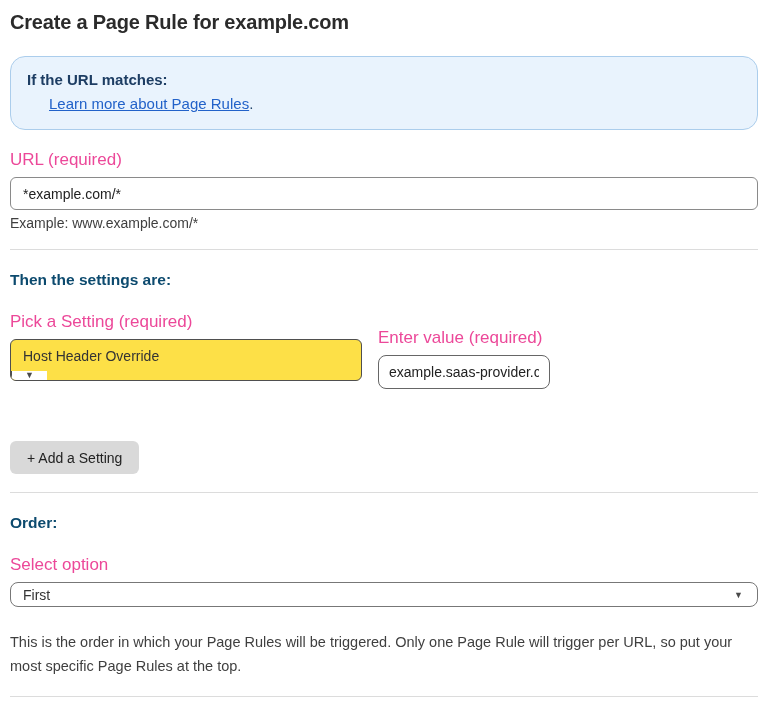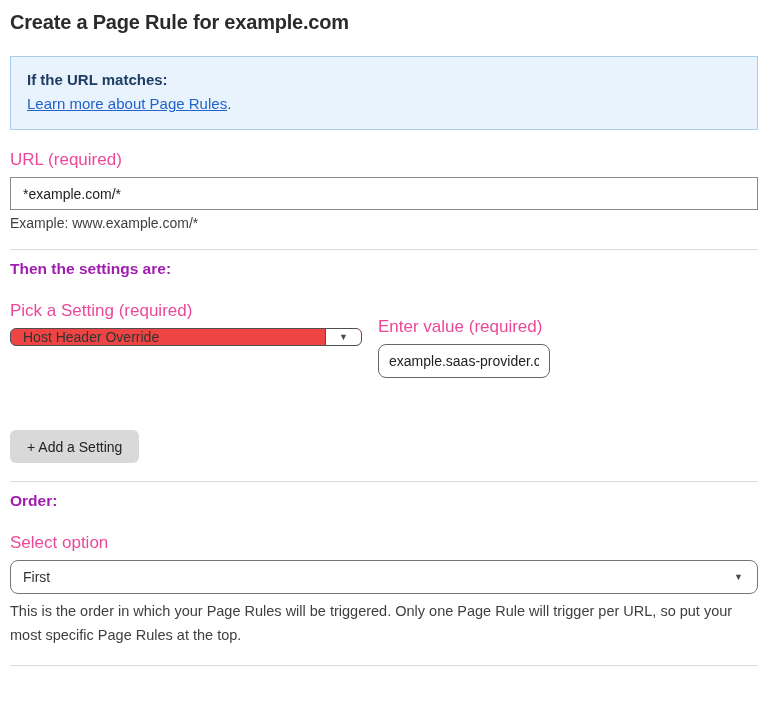--- a/index.html
+++ b/index.html
@@ -18,50 +18,51 @@
     font-weight: bold;
     color: #2b2b2b;
     line-height: 28px;
     margin-bottom: 20px;
     letter-spacing: -0.2px;
   }
 
   .info-box {
     background: #e9f3fd;
     border: 1px solid #abcdec;
-    border-radius: 0;
+    border-radius: 15px;
     padding: 11px 16px 13px 16px;
     font-size: 15px;
     line-height: 24px;
     color: #24466b;
   }
   .info-box .info-heading {
     font-weight: bold;
     color: #1d3d63;
   }
   .info-box a.info-link {
     color: #2262c9;
     text-decoration: underline;
     cursor: pointer;
+    margin-left: 22px;
   }
 
   .field-label {
     font-size: 17px;
     color: #ec4899;
     line-height: 18px;
   }
 
   .url-section { margin-top: 21px; }
   .text-input {
     display: block;
     width: 100%;
     height: 33px;
     margin-top: 8px;
     border: 1px solid #8a8a8a;
-    border-radius: 0;
+    border-radius: 6px;
     padding: 0 12px;
     font-size: 14px;
     color: #222222;
     font-family: "Liberation Sans", "DejaVu Sans", sans-serif;
     background: #ffffff;
     outline: none;
   }
   .helper-text {
     margin-top: 5px;
     font-size: 14px;
@@ -70,42 +71,43 @@
 
   .divider {
     border: none;
     border-top: 1px solid #dcdcdc;
     margin: 18px 0 0 0;
   }
 
   .section-heading {
     font-size: 15.5px;
     font-weight: bold;
-    color: #a21caf;
-    margin-top: 10px;
+    color: #0c4a6e;
+    margin-top: 21px;
   }
 
   .settings-row {
     display: flex;
     align-items: flex-start;
     margin-top: 24px;
   }
   .setting-col { width: 352px; }
   .value-col { margin-left: 16px; margin-top: 16px; }
 
   .select-control {
     display: flex;
     align-items: stretch;
-    height: 18px;
+    height: 42px;
     margin-top: 8px;
     border: 1px solid #4f4f4f;
     border-radius: 6px;
-    background: #ef4444;
+    background: #fde047;
     cursor: pointer;
     overflow: hidden;
+    flex-direction: column;
   }
   .select-control .select-text {
     flex: 1;
     display: flex;
     align-items: center;
     padding: 0 12px;
     font-size: 14px;
     color: #333333;
     white-space: nowrap;
   }
@@ -147,40 +149,40 @@
     font-size: 14px;
     color: #222222;
     font-family: "Liberation Sans", "DejaVu Sans", sans-serif;
     cursor: pointer;
   }
   .add-setting-btn { margin-top: 52px; }
 
   .order-section .field-label { margin-top: 24px; }
   .order-select {
     position: relative;
-    height: 34px;
+    height: 25px;
     margin-top: 8px;
     border: 1px solid #777777;
     border-radius: 8px;
     background: #ffffff;
     display: flex;
     align-items: center;
     padding: 0 12px;
     font-size: 14px;
     color: #333333;
     cursor: pointer;
   }
   .order-select .arrow-glyph {
     position: absolute;
     right: 14px;
     top: 50%;
     transform: translateY(-50%);
   }
   .order-helper {
-    margin-top: 5px;
+    margin-top: 23px;
     font-size: 14.5px;
     line-height: 24px;
     color: #3f3f3f;
   }
 </style>
 </head>
 <body>
 
 <div class="page">
 

